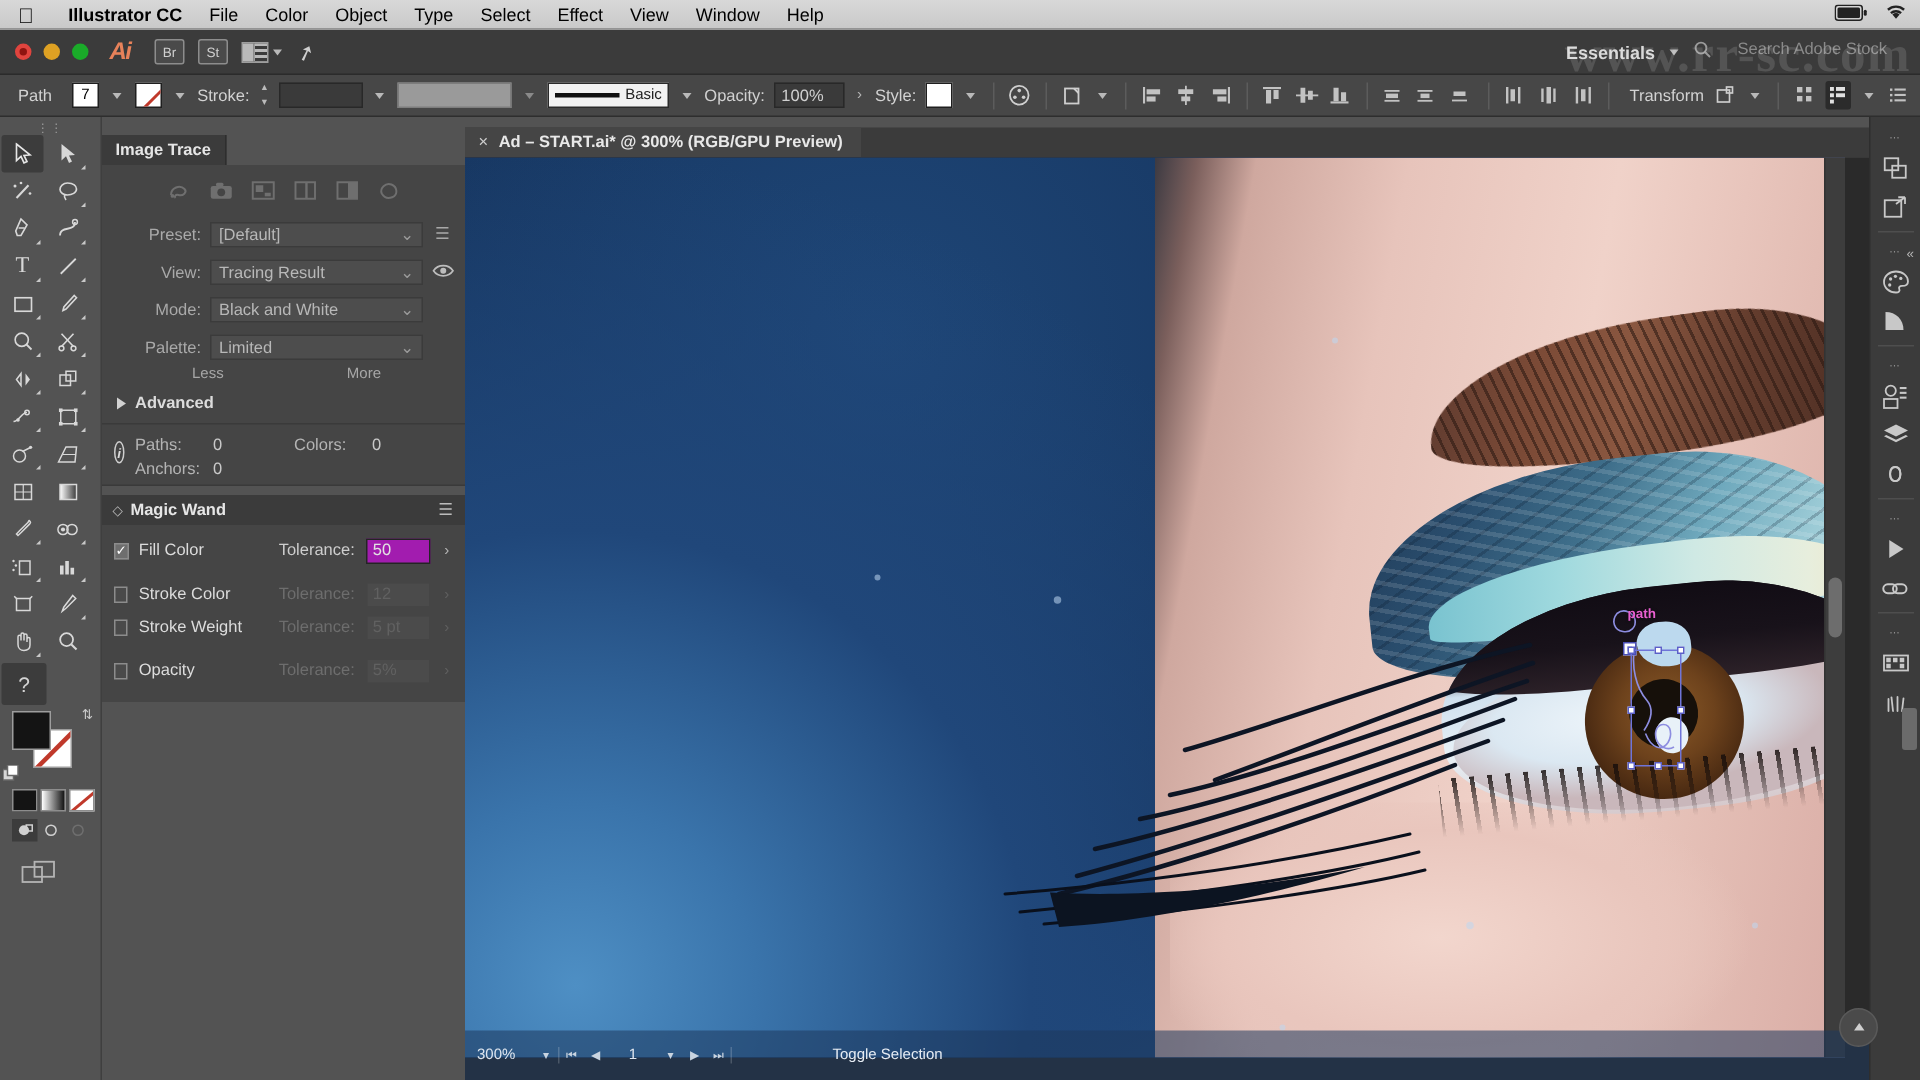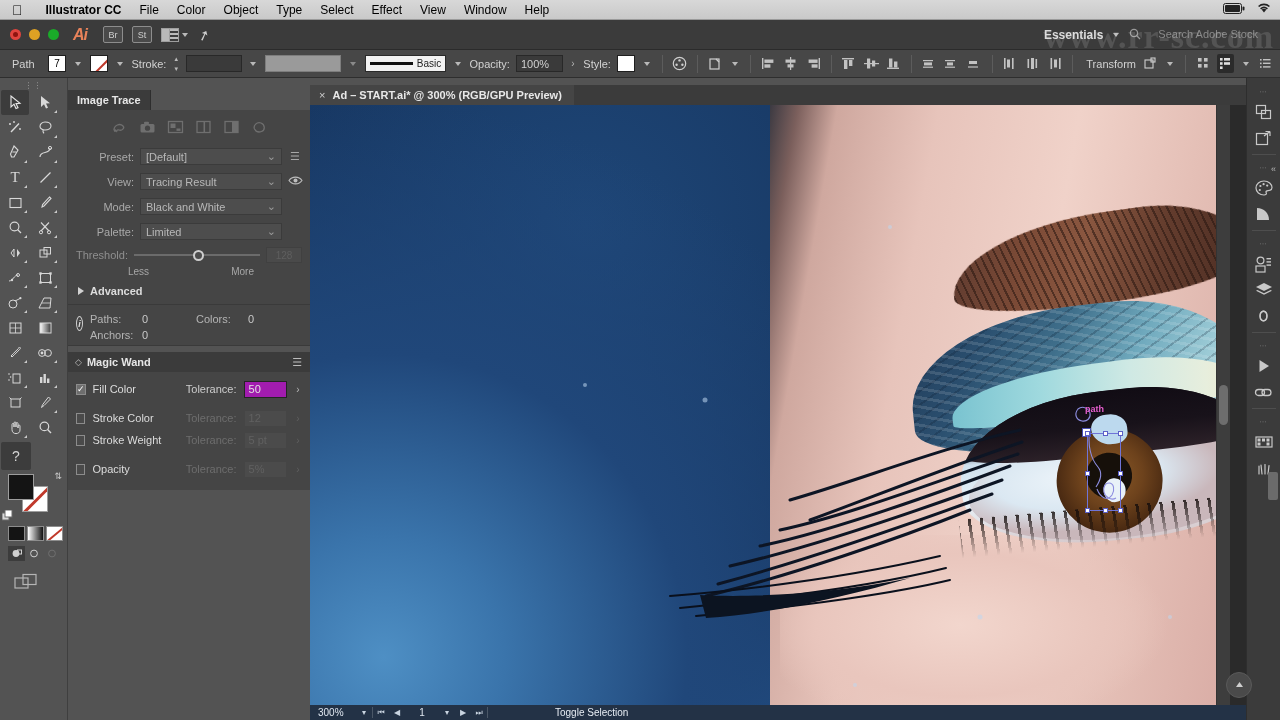--- a/index.html
+++ b/index.html
@@ -295,21 +295,21 @@
     text-shadow:0 0 2px rgba(0,0,0,.6);
   }
   .pathsquiggle{ position:absolute; left:760px; top:296px; }
 
   
   .vscroll{ position:absolute; right:0; top:0; width:14px; height:600px; background:#3d3d3d; border-left:1px solid #333;}
   .vthumb{ position:absolute; right:2px; top:280px; width:9px; height:40px; background:#6d6d6d; border-radius:5px;}
 
   
   .statusbar{
-    position:absolute; left:0; bottom:0; width:970px; height:15px;
+    position:absolute; left:0; bottom:0; width:970px; height:33px;
     background:rgba(30,56,92,.55); display:flex; align-items:center; color:#dfe6ef; font-size:10px;
   }
   .sb-zoom{ width:46px; padding-left:8px;}
   .sb-sep{ width:1px; height:11px; background:rgba(255,255,255,.18);}
   .navbtn{ width:16px; text-align:center; color:#c9d4e0; font-size:8px;}
   .pagefield{ width:34px; text-align:center;}
   .sb-status{ position:absolute; left:245px; font-size:10px; color:#e6ecf3;}
   .sb-right{ position:absolute; right:6px; display:flex; gap:9px; align-items:center; color:#cdd8e4; font-size:8px;}
 
   
@@ -964,28 +964,20 @@
 
       <div class="prow">
         <span class="lab">Palette:</span>
         <span class="selectbox">
           <span>Limited</span>
           <span class="cv">⌄</span>
         </span>
         <span class="pmenu"></span>
       </div>
 
-      <div class="threshrow">
-        <span class="lab">Threshold:</span>
-        <span class="slider">
-          <span class="track"></span>
-          <span class="knob"></span>
-        </span>
-        <span class="threshval">128</span>
-      </div>
       <div class="lessmore">
         <span>Less</span>
         <span>More</span>
       </div>
 
       <div class="advrow">
         <span class="tri-right"></span>
         <span>Advanced</span>
       </div>
       <div class="hr"></div>

